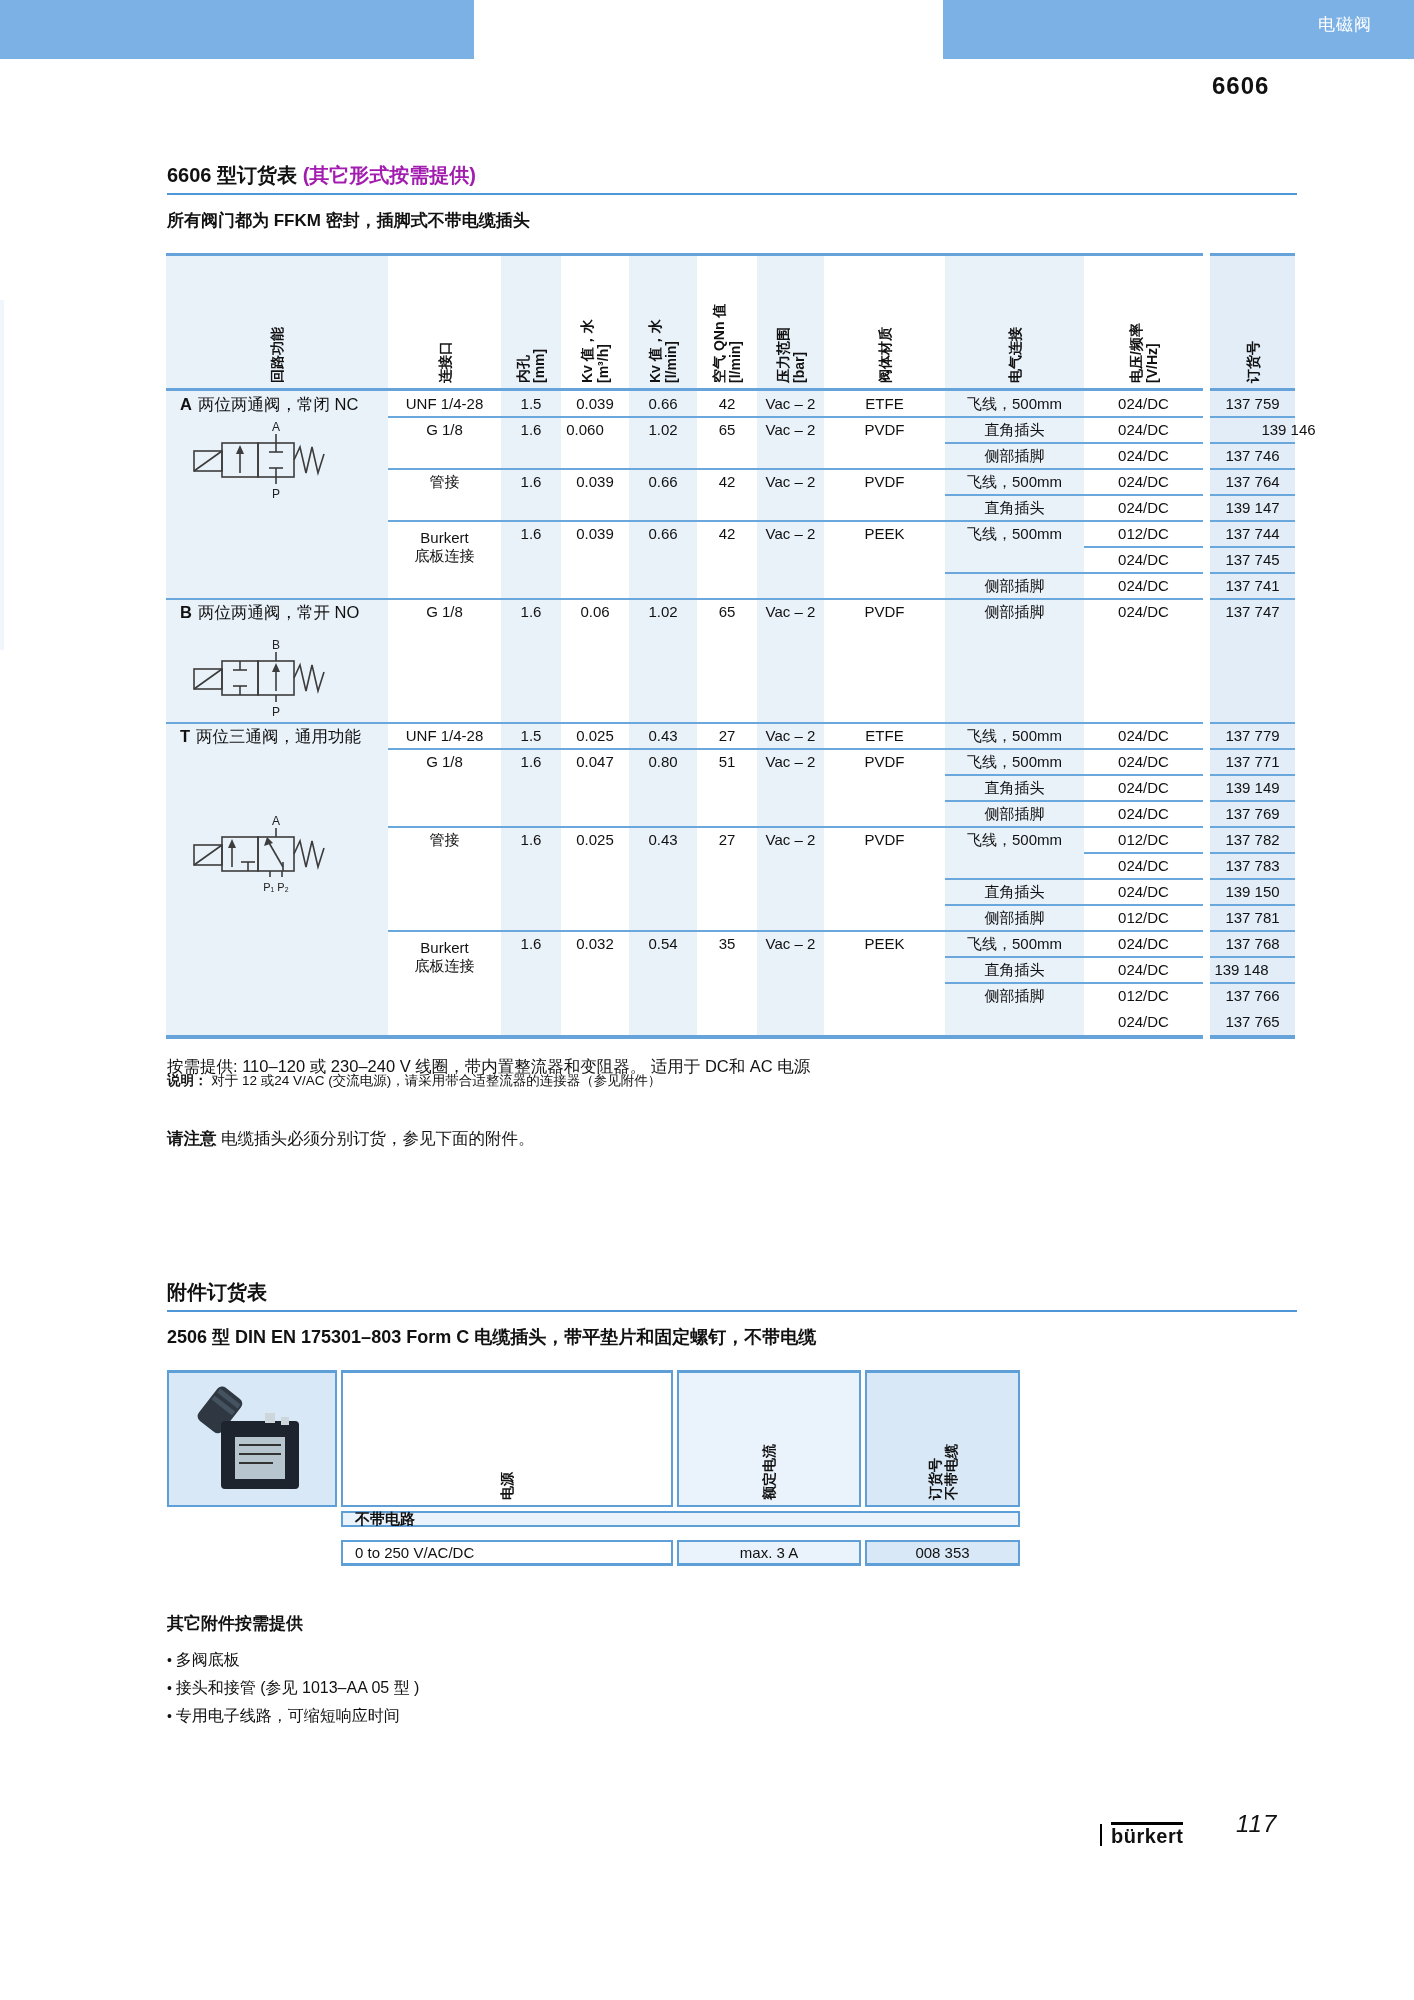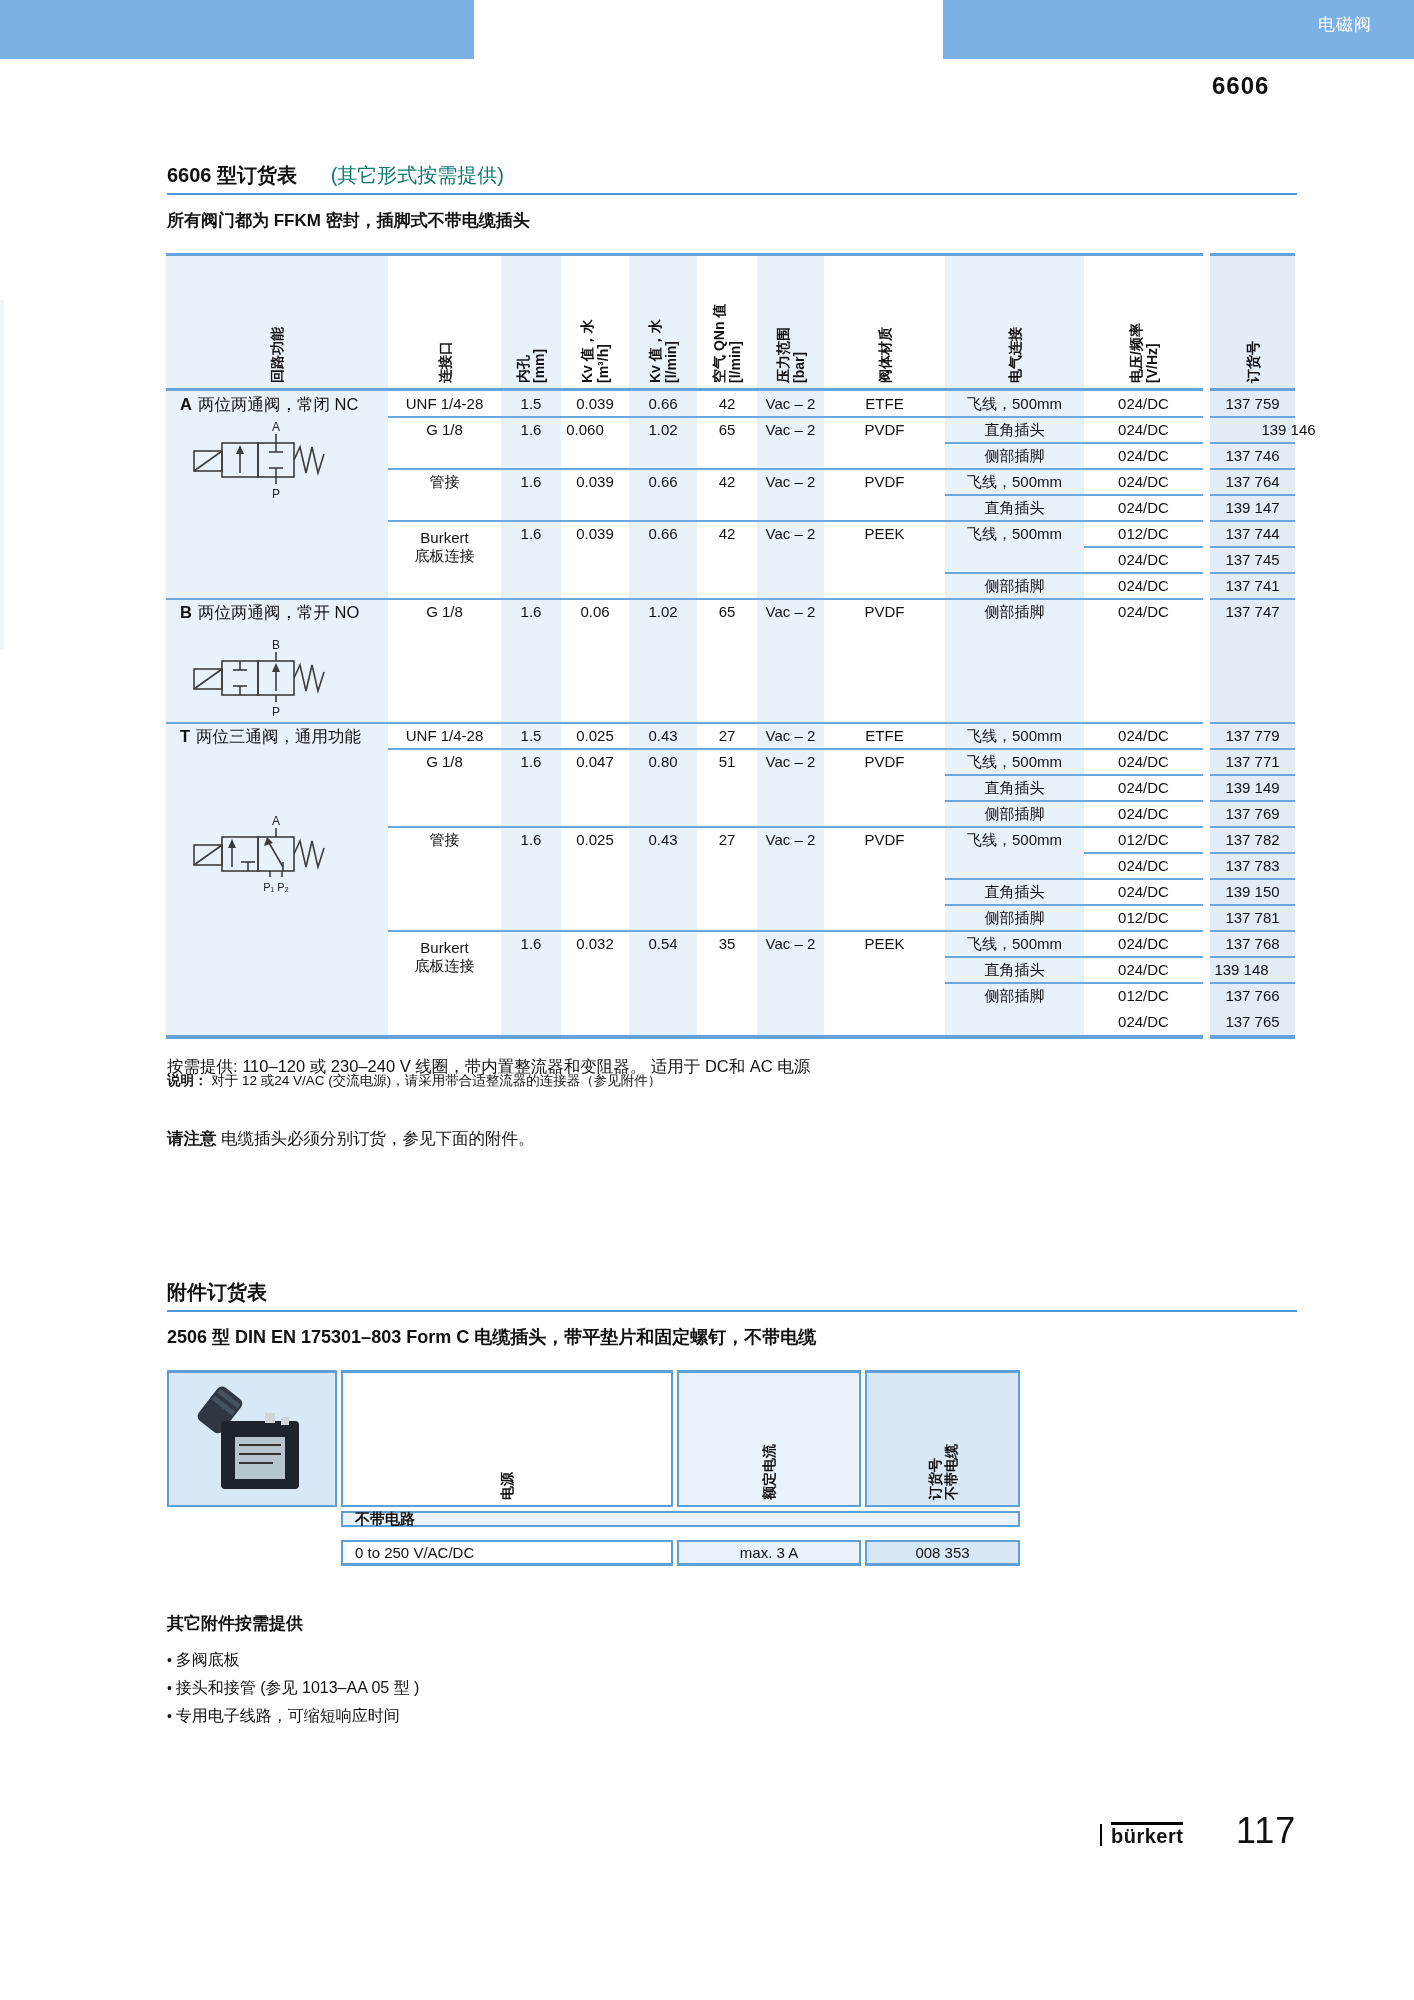--- a/index.html
+++ b/index.html
@@ -5,21 +5,21 @@
   html,body{margin:0;padding:0;background:#9a9a9a;}
   .page{position:relative;width:1414px;height:2000px;background:#ffffff;overflow:hidden;
         font-family:"Liberation Sans","DejaVu Sans",sans-serif;color:#111;}
   
   .bar{position:absolute;top:0;height:59px;background:#7cb1e5;}
   .bar-label{position:absolute;top:13px;right:42px;color:#ffffff;font-size:17px;letter-spacing:1px;}
   .doc-number{position:absolute;left:1212px;top:72px;font-size:24px;font-weight:bold;letter-spacing:1px;}
   .left-strip{position:absolute;left:0;top:300px;width:4px;height:350px;background:#e9f2fa;opacity:.7;}
   
   .sec-title{position:absolute;left:167px;font-size:20px;font-weight:bold;white-space:nowrap;}
-  .sec-title .light{font-weight:normal;color:#0f766e;margin-left:28px;}
+  .sec-title .light{font-weight:bold;color:#a21caf;}
   .rule{position:absolute;left:167px;width:1130px;height:2px;background:#4f97d7;}
   .subtitle{position:absolute;left:167px;font-size:17px;font-weight:bold;white-space:nowrap;text-align:right;}
   
   #otable{position:absolute;left:166px;top:253px;width:1129px;}
   .stripe{position:absolute;top:0;bottom:0;background:#e9f1f9;}
   .stripe.dark{background:#e2edf8;}
   .bluln{position:absolute;background:#66a3da;}
   .sepln{position:absolute;background:#6aa7dd;height:2px;}
   .cell{position:absolute;font-size:15px;display:flex;align-items:center;justify-content:center;
         text-align:center;white-space:pre-line;line-height:18px;}
@@ -49,21 +49,21 @@
   .atext.l{padding-left:12px;}
   .atext.bold{font-weight:bold;}
   
   .b-head{position:absolute;left:167px;font-size:17px;font-weight:bold;}
   .bullet{position:absolute;left:167px;font-size:16px;white-space:nowrap;}
   .bullet::before{content:"• ";font-size:14px;}
   
   .logo{position:absolute;left:1100px;top:1822px;display:flex;align-items:flex-start;}
   .logo-pipe{width:2px;height:22px;background:#000;margin-right:9px;margin-top:2px;}
   .logo-word{font-size:20px;font-weight:bold;letter-spacing:.5px;border-top:3px solid #000;padding-top:0;line-height:22px;}
-  .pageno{position:absolute;left:1236px;top:1810px;font-size:36px;letter-spacing:1px;}
+  .pageno{position:absolute;left:1236px;top:1810px;font-size:24px;letter-spacing:1px;font-style:italic;}
   svg text{font-family:"Liberation Sans","DejaVu Sans",sans-serif;}
 </style>
 </head>
 <body>
 
 <div class="page">
 
   <div class="bar" style="left:0;width:474px;"></div>
   <div class="bar" style="left:943px;width:471px;">
     <span class="bar-label">电磁阀</span>

